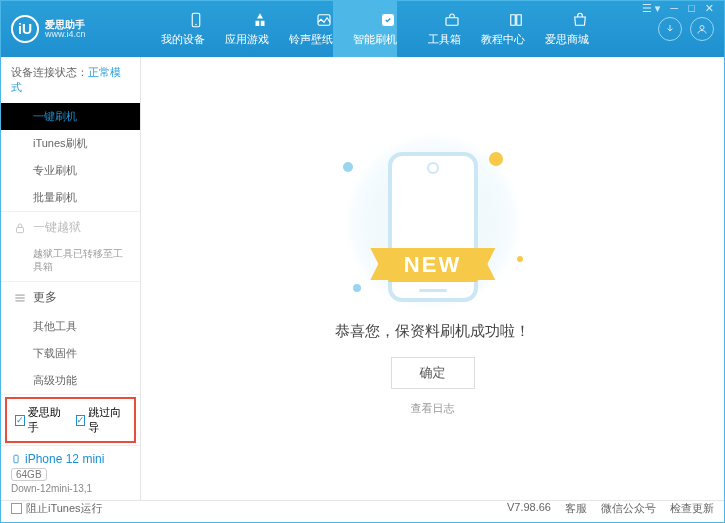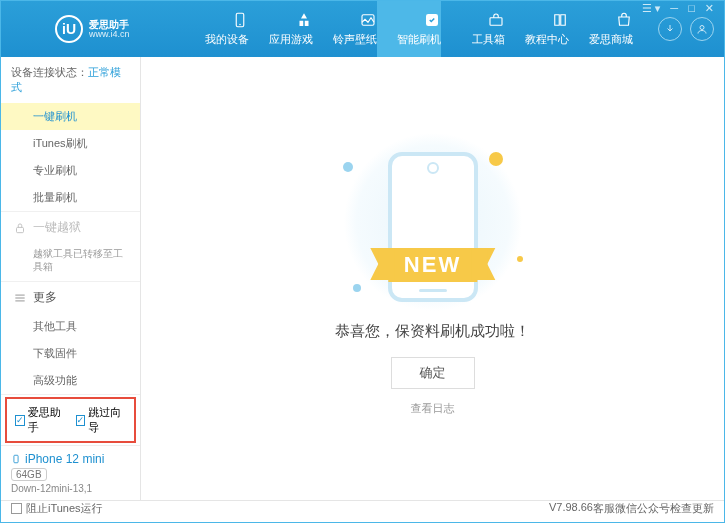--- a/index.html
+++ b/index.html
@@ -1,18 +1,18 @@
 <!DOCTYPE html>
 <html><head>
 <meta charset="utf-8">
 <style>
 * { margin: 0; padding: 0; box-sizing: border-box; font-family: "Microsoft YaHei", Arial, sans-serif; }
 body { background: #fff; width: 725px; height: 523px; overflow: hidden; border: 1px solid #4bb7e8; }
 .titlebar { background: linear-gradient(to bottom, #2b9fd9, #1e90d0); height: 56px; display: flex; align-items: center; padding: 0 10px; color: #fff; }
-.logo-area { display: flex; align-items: center; width: 130px; margin-left: 44px; }
+.logo-area { display: flex; align-items: center; width: 130px; }
 .logo-circle { width: 28px; height: 28px; border: 2px solid #fff; border-radius: 50%; display: flex; align-items: center; justify-content: center; font-weight: bold; font-size: 14px; margin-right: 6px; }
 .logo-text { display: flex; flex-direction: column; line-height: 1.1; }
 .logo-title { font-size: 10px; font-weight: bold; }
 .logo-url { font-size: 9px; opacity: 0.85; }
 .nav { display: flex; flex: 1; height: 100%; }
 .nav-item { width: 64px; display: flex; flex-direction: column; align-items: flex-end; justify-content: center; font-size: 11px; cursor: pointer; }
 .nav-item.active { background: #4db8e8; }
 .nav-icon { width: 18px; height: 18px; margin-bottom: 3px; display: flex; align-items: center; justify-content: center; }
 .nav-icon svg { width: 18px; height: 18px; fill: #fff; }
 .titlebar-right { display: flex; align-items: center; gap: 8px; }
@@ -22,21 +22,21 @@
 .circle-btn svg { width: 12px; height: 12px; stroke: #cde9f7; fill: none; stroke-width: 2; }
 .body-area { display: flex; height: calc(100% - 56px - 22px); }
 .sidebar { width: 140px; border-right: 1px solid #e5e5e5; display: flex; flex-direction: column; font-size: 12px; }
 .conn-status { padding: 8px 10px; font-size: 11px; color: #666; }
 .conn-status .mode { color: #2b9fd9; }
 .side-section { border-bottom: 1px solid #f0f0f0; }
 .side-header { display: flex; align-items: center; padding: 7px 12px; color: #555; cursor: pointer; }
 .side-header.active { border-left: 3px solid #1e90d0; padding-left: 9px; color: #1e90d0; }
 .side-header .hdr-icon { width: 14px; height: 14px; margin-right: 6px; }
 .side-sub { padding: 6px 10px 6px 32px; color: #666; cursor: pointer; font-size: 11px; }
-.side-sub.active { background: #fef9c3; color: #1e90d0; }
+.side-sub.active { background: #000000; color: #1e90d0; }
 .jailbreak-note { padding: 4px 10px 8px 32px; color: #999; font-size: 10px; line-height: 1.3; }
 .checkbox-row { display: flex; gap: 10px; padding: 6px 8px; border: 2px solid #e74c3c; margin: 2px 4px; font-size: 11px; }
 .chk { display: flex; align-items: center; gap: 3px; cursor: pointer; }
 .chk-box { width: 11px; height: 11px; border: 1px solid #1e90d0; display: flex; align-items: center; justify-content: center; color: #1e90d0; font-size: 9px; }
 .device-block { padding: 6px 10px; border-top: 1px solid #eee; }
 .device-name { color: #1e90d0; font-size: 12px; display: flex; align-items: flex-end; gap: 4px; }
 .device-badge { display: inline-block; border: 1px solid #ccc; border-radius: 3px; padding: 0 4px; font-size: 10px; color: #777; margin-top: 2px; }
 .device-meta { font-size: 10px; color: #888; margin-top: 2px; }
 .main { flex: 1; display: flex; flex-direction: column; align-items: center; justify-content: center; padding: 20px; }
 .illus { width: 220px; height: 160px; position: relative; margin-bottom: 20px; }
@@ -52,21 +52,21 @@
 .d1 { width: 10px; height: 10px; background: #9bd4ef; top: 20px; left: 20px; }
 .d2 { width: 14px; height: 14px; background: #f7c948; top: 10px; right: 40px; }
 .d3 { width: 8px; height: 8px; background: #9bd4ef; bottom: 10px; left: 30px; }
 .d4 { width: 6px; height: 6px; background: #f7c948; bottom: 40px; right: 20px; }
 .success-text { font-size: 15px; color: #444; margin-bottom: 16px; }
 .ok-btn { border: 1px solid #ddd; background: #fff; padding: 6px 28px; font-size: 13px; color: #555; cursor: pointer; margin-bottom: 12px; }
 .log-link { font-size: 11px; color: #999; cursor: pointer; }
 .statusbar { height: 15px; border-top: 1px solid #e5e5e5; display: flex; align-items: center; font-size: 11px; color: #666; padding: 0 10px; }
 .statusbar .left { display: flex; align-items: center; gap: 4px; }
 .statusbar .chk-sq { width: 11px; height: 11px; border: 1px solid #999; }
-.statusbar .right { margin-left: auto; display: flex; }
+.statusbar .right { margin-left: auto; display: flex; gap: 14px; }
 .statusbar .right span { cursor: pointer; }
 </style>
 </head>
 <body>
 
 <div class="sys-btns">
   <span class="sys-btn">☰ ▾</span>
   <span class="sys-btn">─</span>
   <span class="sys-btn">□</span>
   <span class="sys-btn">✕</span>

